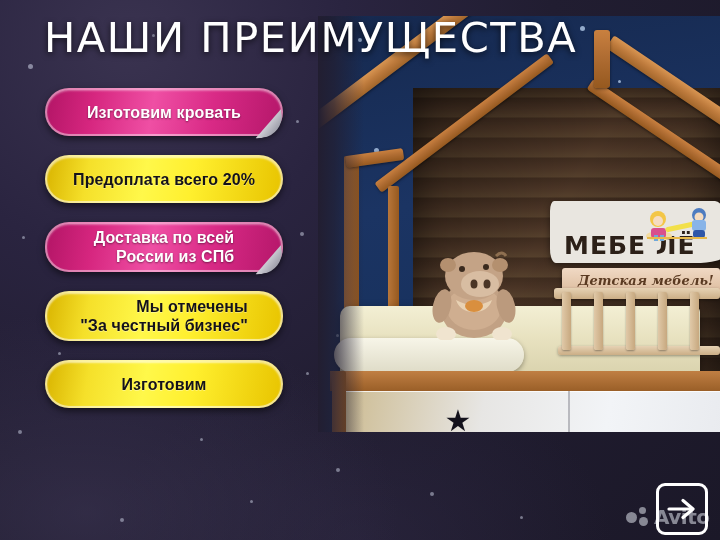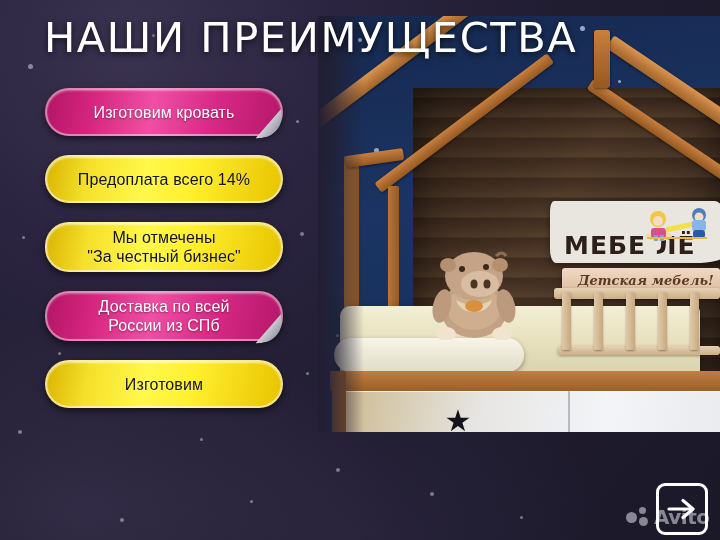--- a/index.html
+++ b/index.html
@@ -255,23 +255,24 @@
     border: 2px solid rgba(255,255,255,.55);
     box-shadow: 0 3px 7px rgba(0,0,0,.55), inset 0 1px 2px rgba(255,255,255,.6);
   }
   .badge-pink {
     background: linear-gradient(100deg, #b31566 0%, #d6267f 20%, #ef4fa4 45%, #d92a86 70%, #b5176a 100%);
     border: 2px solid rgba(255,255,255,.45);
     box-shadow: 0 3px 7px rgba(0,0,0,.55), inset 0 1px 2px rgba(255,255,255,.35);
   }
   .badge-label {
     font-size: 16px;
-    font-weight: 400;
+    font-weight: 700;
     line-height: 19px;
     letter-spacing: .1px;
+    text-align: right;
   }
   .badge-yellow .badge-label {
     color: #14121a;
     text-shadow: 0 1px 0 rgba(255,255,255,.35);
   }
   .badge-pink .badge-label {
     color: #ffffff;
     text-shadow: 0 1px 2px rgba(0,0,0,.45);
   }
   
@@ -445,42 +446,42 @@
 
     <div class="badge badge-pink">
       <div class="badge-label">
         <div>Изготовим кровать</div>
       </div>
       <div class="curl"></div>
     </div>
 
     <div class="badge badge-yellow">
       <div class="badge-label">
-        <div>Предоплата всего 14%</div>
+        <div>Предоплата всего 20%</div>
       </div>
     </div>
 
-
-    <div class="badge badge-yellow">
-      <div class="badge-label">
-        <div>Мы отмечены</div>
-        <div>"За честный бизнес"</div>
-      </div>
-    </div>
 
     <div class="badge badge-pink">
       <div class="badge-label">
         <div>Доставка по всей</div>
         <div>России из СПб</div>
       </div>
       <div class="curl"></div>
     </div>
 
     <div class="badge badge-yellow">
       <div class="badge-label">
+        <div>Мы отмечены</div>
+        <div>"За честный бизнес"</div>
+      </div>
+    </div>
+
+    <div class="badge badge-yellow">
+      <div class="badge-label">
         <div>Изготовим</div>
       </div>
     </div>
 
   </div>
 
   <div class="avito">
     <div class="avito-dots">
       <i style="left:0;top:5px;width:11px;height:11px;"></i>
       <i style="left:13px;top:0;width:7px;height:7px;"></i>

